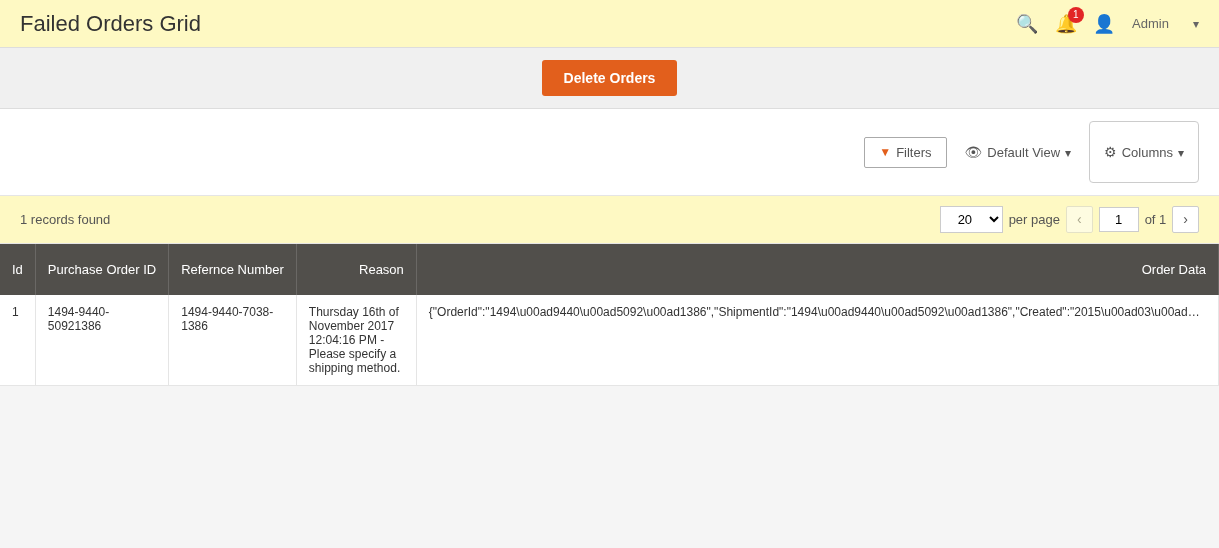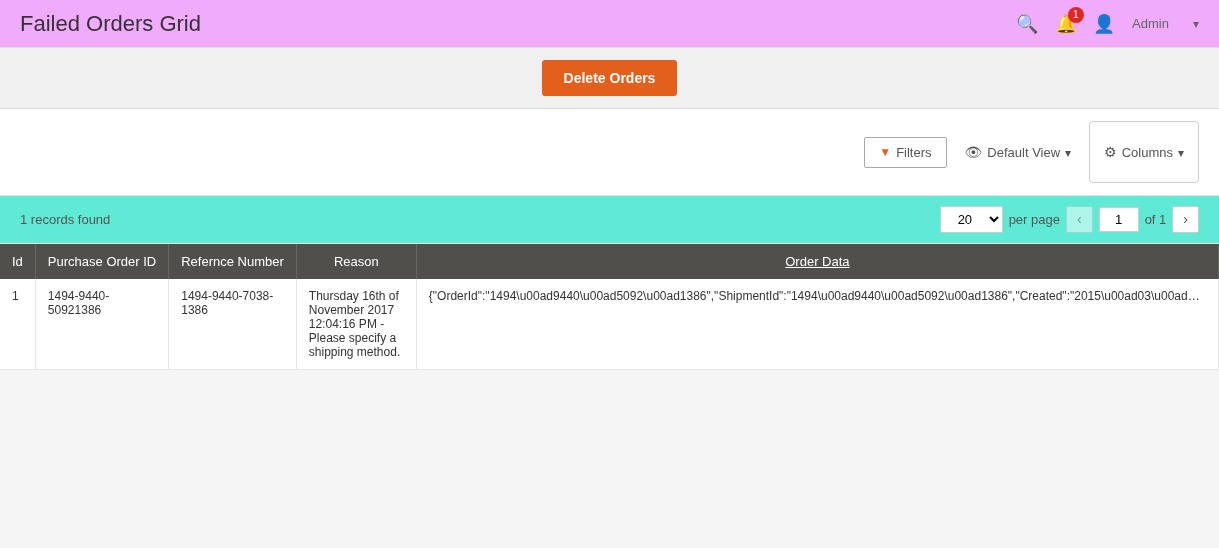--- a/index.html
+++ b/index.html
@@ -1,20 +1,20 @@
 <!DOCTYPE html>
 <html><head>
   <meta charset="utf-8">
   <style>
     * { box-sizing: border-box; margin: 0; padding: 0; }
     body { font-family: 'Segoe UI', Arial, sans-serif; font-size: 13px; background: #f5f5f5; color: #333; }
 
     
     .header {
-      background: #f0abfc;
+      background: #fef9c3;
       border-bottom: 1px solid #ddd;
       padding: 0 20px;
       display: flex;
       align-items: center;
       justify-content: space-between;
       height: 48px;
     }
     .header-title {
       font-size: 22px;
       font-weight: 300;
@@ -116,21 +116,21 @@
       font-size: 13px;
       display: flex;
       align-items: center;
       gap: 5px;
       color: #555;
       border-radius: 4px;
     }
 
     
     .records-bar {
-      background: #5eead4;
+      background: #fef9c3;
       padding: 10px 20px;
       display: flex;
       align-items: center;
       justify-content: space-between;
       border-bottom: 1px solid #e5e5e5;
     }
     .records-found {
       font-size: 13px;
       color: #555;
     }
@@ -177,43 +177,43 @@
     .grid-table {
       width: 100%;
       border-collapse: collapse;
       background: #fff;
     }
     .grid-table thead tr {
       background: #514f4b;
       color: #fff;
     }
     .grid-table thead th {
-      padding: 10px 12px;
-      text-align: center;
+      padding: 18px 12px;
+      text-align: right;
       font-weight: 500;
       font-size: 13px;
       border-right: 1px solid #6a6865;
       white-space: nowrap;
     }
     .grid-table tbody tr {
       border-bottom: 1px solid #e5e5e5;
       background: #fff;
     }
     .grid-table tbody td {
       padding: 10px 12px;
       vertical-align: top;
       border-right: 1px solid #e5e5e5;
       font-size: 12px;
       color: #333;
     }
     .col-id { width: 30px; }
     .col-po { width: 90px; }
     .col-ref { width: 90px; }
     .col-reason { width: 120px; }
-    .col-orderdata { overflow: hidden; text-decoration: underline; }
+    .col-orderdata { overflow: hidden; }
 
     .order-data-cell {
       max-width: 700px;
       overflow: hidden;
       text-overflow: ellipsis;
       white-space: nowrap;
       font-size: 11.5px;
       color: #333;
     }
 

